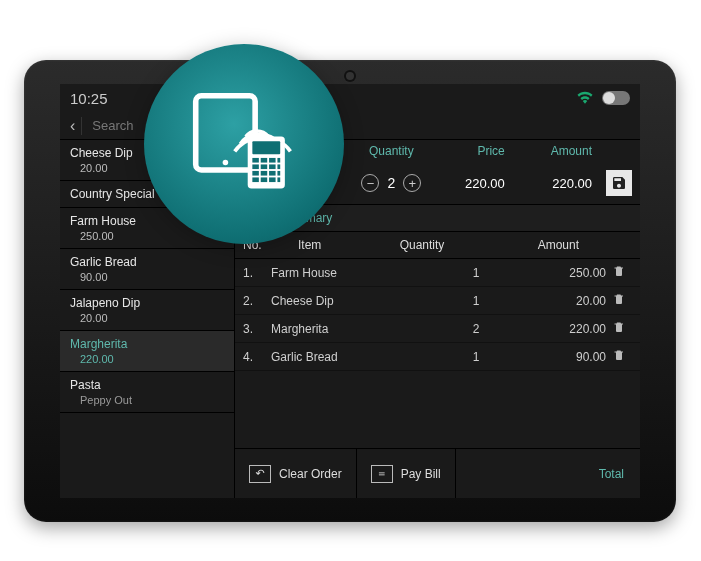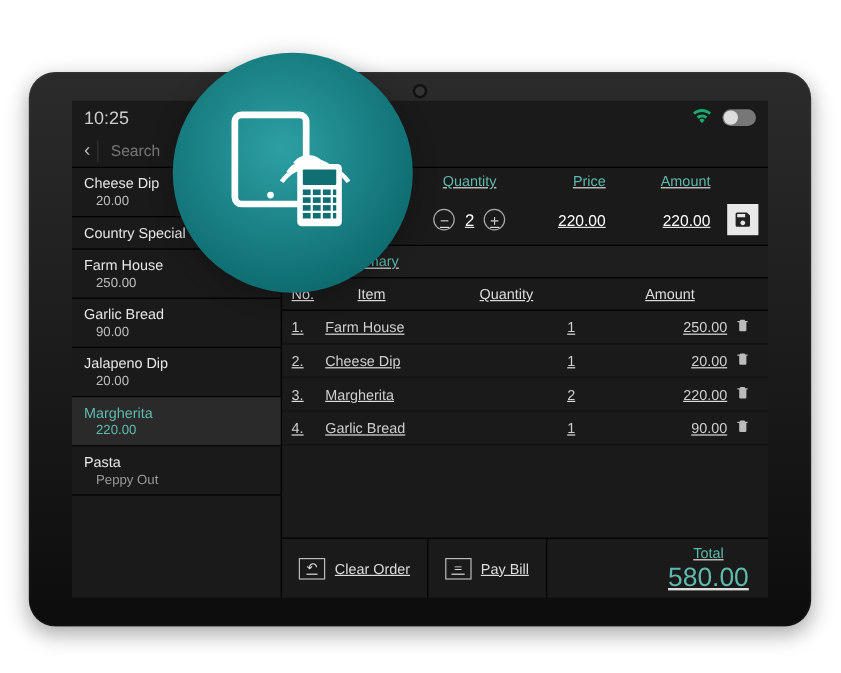--- a/index.html
+++ b/index.html
@@ -55,21 +55,21 @@
   }
   .menu-item{
     padding:6px 10px 6px 10px; border-bottom:1px solid #000; cursor:pointer;
   }
   .menu-item .nm{ color:#e6e6e6; font-size:12px;}
   .menu-item .pr{ color:#bdbdbd; font-size:11px; padding-left:10px; margin-top:2px;}
   .menu-item.sel{ background:#2a2a2a;}
   .menu-item.sel .nm,.menu-item.sel .pr{ color:#5fb9ad;}
   .menu-item.sold .pr{ color:#9a9a9a; font-style:normal;}
   .main{
-    flex:1; display:flex; flex-direction:column; min-width:0;text-decoration:underline;
+    flex:1; display:flex; flex-direction:column; min-width:0;
   }
   .hdrrow{
     display:flex; align-items:center; padding:4px 8px; color:#5fb9ad; font-size:12px;
   }
   .hdrrow .c1{flex:1.2}
   .hdrrow .c2{flex:1; text-align:center}
   .hdrrow .c3{flex:.8; text-align:right}
   .hdrrow .c4{flex:1; text-align:right; padding-right:40px}
   .editrow{
     display:flex; align-items:center; padding:8px; border-bottom:1px solid #000;
@@ -250,21 +250,20 @@
           <div class="fbtn">
             <span class="ibox">↶</span>
             <span>Clear Order</span>
           </div>
           <div class="fbtn">
             <span class="ibox">＝</span>
             <span>Pay Bill</span>
           </div>
           <div class="totalbox">
             <div class="lbl">Total</div>
-            <div class="val">580.00</div>
           </div>
         </div>
       </div>
     </div>
 
   </div>
 
   <div class="badge">
     <svg viewBox="0 0 140 140">
       <rect x="18" y="18" width="64" height="80" rx="6" fill="none" stroke="#fff" stroke-width="6"></rect>

